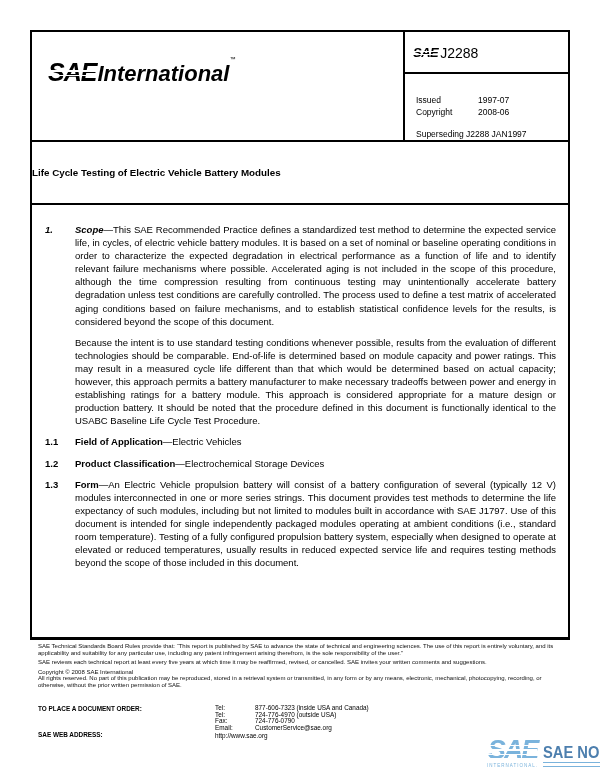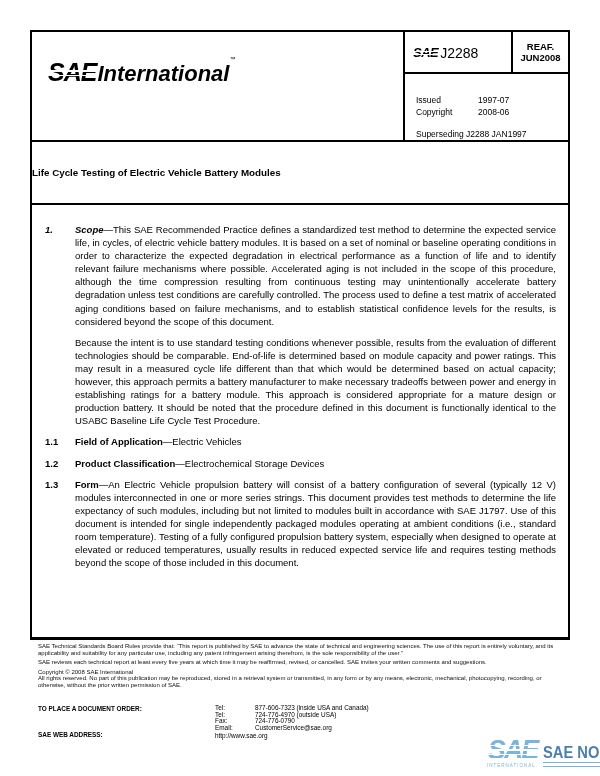--- a/index.html
+++ b/index.html
@@ -121,22 +121,20 @@
       <div class="sae-logo">
         <span class="sae">SAE</span><span class="intl">International</span><span class="tm">™</span>
       </div>
     </div>
     <div class="header-right">
       <div class="hr-top">
         <div class="doc-num-cell">
           <span class="mini-sae">SAE</span>
           <span class="doc-num">J2288</span>
         </div>
-        <div class="reaf-cell pre">REAF.
-JUN2008</div>
       </div>
       <div class="hr-bottom">
         <div class="issue-row">
           <span class="lab">Issued</span>
           <span>1997-07</span>
         </div>
         <div class="issue-row">
           <span class="lab">Copyright</span>
           <span>2008-06</span>
         </div>

